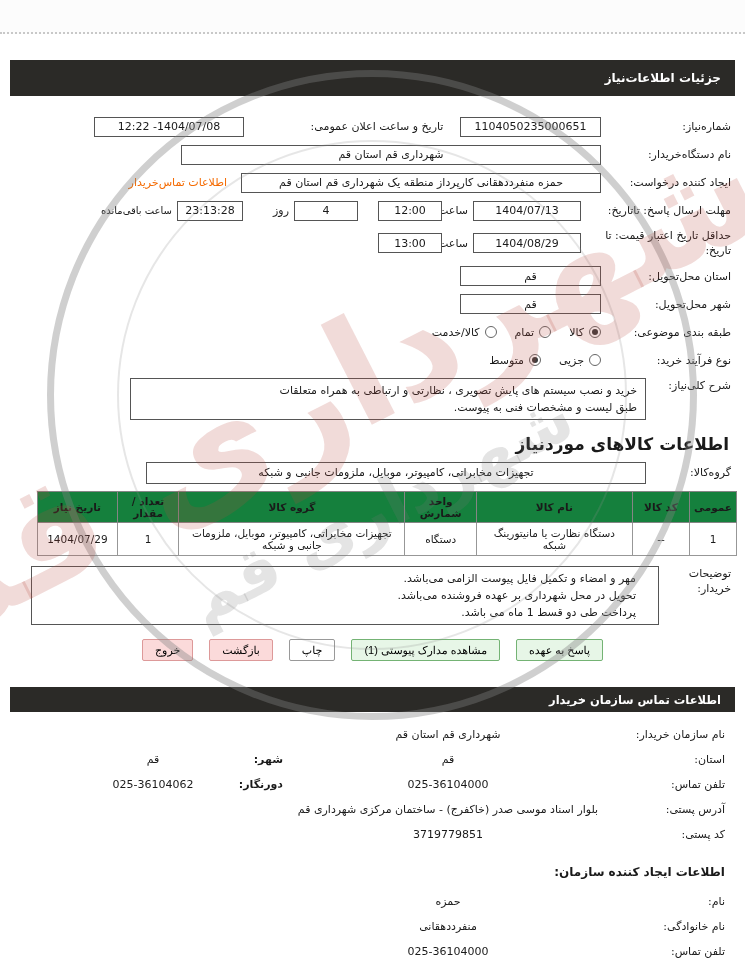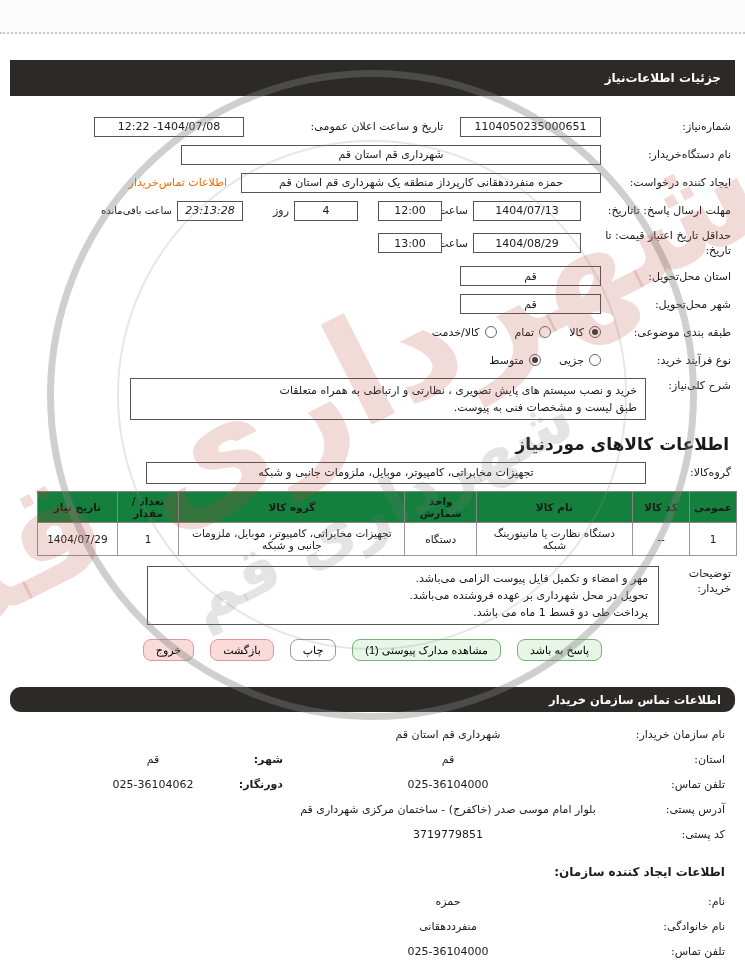--- a/index.html
+++ b/index.html
@@ -22,21 +22,21 @@
   .lbl-wide { width:150px; }
   .lbl-sm { width:85px; }
   .lbl-notes { width:72px; }
   .box {
     border:1px solid #555; background:#fff; min-height:20px;
     display:flex; align-items:center; justify-content:center;
     padding:0 5px; font-size:11px; flex:none;
   }
   .w141 { width:141px; } .w150 { width:150px; } .w420 { width:420px; }
   .w360 { width:360px; } .w108 { width:108px; } .w64 { width:64px; }
-  .w66 { width:66px;font-style:italic; }
+  .w66 { width:66px; }
   .mid-label { margin-right:8px; width:150px; text-align:center; flex:none; }
   .gap60 { margin-right:58px; }
   .gap20 { margin-right:20px; }
   .gap6 { margin-right:6px; }
   .tiny-label { font-size:10px; width:82px; margin-right:5px; line-height:1.2; }
   .unit-label { margin-right:5px; width:26px; }
   .link-orange { color:#f56a00; margin-right:14px; cursor:pointer; }
   .radio-item { display:flex; align-items:center; margin-left:18px; }
   .radio {
     width:12px; height:12px; border:1px solid #666; border-radius:50%;
@@ -47,42 +47,42 @@
   .check-text { font-size:10.5px; }
   .desc-box {
     width:516px; min-height:40px; border:1px solid #555; background:#fff;
     padding:3px 8px; text-align:right; white-space:pre-line; line-height:1.55; flex:none;
   }
   .group-box {
     width:500px; min-height:22px; border:1px solid #555; background:#fff;
     display:flex; align-items:center; justify-content:center; padding:0 8px; flex:none;
   }
   .notes-box {
-    width:512px; min-height:50px; border:1px solid #555; background:#fff;
-    padding:3px 10px; text-align:right; white-space:pre-line; line-height:1.55; flex:none;
+    width:628px; min-height:50px; border:1px solid #555; background:#fff;
+    padding:3px 22px; text-align:right; white-space:pre-line; line-height:1.55; flex:none;
   }
   .sec-title { font-weight:bold; font-size:17px; margin:14px 16px 8px; position:relative; z-index:1; }
   table.goods {
     width:700px; margin:6px 8px 0 auto; border-collapse:collapse;
     font-size:10.5px; position:relative; z-index:1; background:#fff;
   }
   table.goods th { background:#15803d; border:1px solid #858585; padding:3px 4px; font-weight:bold; }
   table.goods td { border:1px solid #979797; padding:4px 4px; text-align:center; background:#fff; }
   .btn-row { display:flex; justify-content:center; gap:16px; margin-top:14px; position:relative; z-index:1; }
   .btn {
     height:22px; padding:0 12px; display:flex; align-items:center;
-    font-size:11px; border-radius:8px; cursor:pointer; white-space:nowrap;
+    font-size:11px; border-radius:2px; cursor:pointer; white-space:nowrap;
   }
   .btn-green { background:#e7f6e7; border:1px solid #74b374; }
   .btn-white { background:#ffffff; border:1px solid #999; }
   .btn-pink  { background:#fbdada; border:1px solid #dd9999; }
   .sec-bar {
     margin:26px 10px 0; height:25px; background:#2b2a27; color:#fff;
     display:flex; align-items:center; padding:0 14px;
-    font-size:11.5px; font-weight:bold; position:relative; z-index:1;border-radius:11px;
+    font-size:11.5px; font-weight:bold; position:relative; z-index:1;
   }
   .info { margin:16px 20px 0; position:relative; z-index:1; }
   .irow { display:flex; align-items:flex-start; margin-bottom:10px; min-height:15px; }
   .ilabel { width:112px; flex:none; font-weight:normal; }
   .ival { width:330px; text-align:center; }
   .ilabel2 { width:70px; flex:none; font-weight:bold; }
   .ival2 { width:120px; text-align:center; }
   .creator-title { font-weight:bold; font-size:12px; margin:22px 20px 12px; position:relative; z-index:1; }
   
   .watermark { position:absolute; inset:0; z-index:10; pointer-events:none; overflow:hidden; }
@@ -237,21 +237,21 @@
 <div class="form" style="margin-top:10px">
   <div class="frow top">
     <div class="flabel lbl-notes">توضیحات خریدار:</div>
     <div class="notes-box">مهر و امضاء و تکمیل فایل پیوست الزامی می‌باشد.
 تحویل در محل شهرداری بر عهده فروشنده می‌باشد.
 پرداخت طی دو قسط 1 ماه می باشد.</div>
   </div>
 </div>
 
 <div class="btn-row">
-  <button class="btn btn-green">پاسخ به باشد</button>
+  <button class="btn btn-green">پاسخ به عهده</button>
   <button class="btn btn-green">مشاهده مدارک پیوستی (1)</button>
   <button class="btn btn-white">چاپ</button>
   <button class="btn btn-pink">بازگشت</button>
   <button class="btn btn-pink">خروج</button>
 </div>
 
 <div class="sec-bar">
   <span>اطلاعات تماس سازمان خریدار</span>
 </div>
 
@@ -267,21 +267,21 @@
     <div class="ival2">قم</div>
   </div>
   <div class="irow">
     <div class="ilabel">تلفن تماس:</div>
     <div class="ival">025-36104000</div>
     <div class="ilabel2">دورنگار:</div>
     <div class="ival2">025-36104062</div>
   </div>
   <div class="irow">
     <div class="ilabel">آدرس پستی:</div>
-    <div class="ival">بلوار امام موسی صدر (خاکفرج) - ساختمان مرکزی شهرداری قم</div>
+    <div class="ival">بلوار اسناد موسی صدر (خاکفرج) - ساختمان مرکزی شهرداری قم</div>
   </div>
   <div class="irow">
     <div class="ilabel">کد پستی:</div>
     <div class="ival">3719779851</div>
   </div>
 </div>
 
 <div class="creator-title">اطلاعات ایجاد کننده سازمان:</div>
 
 <div class="info">

